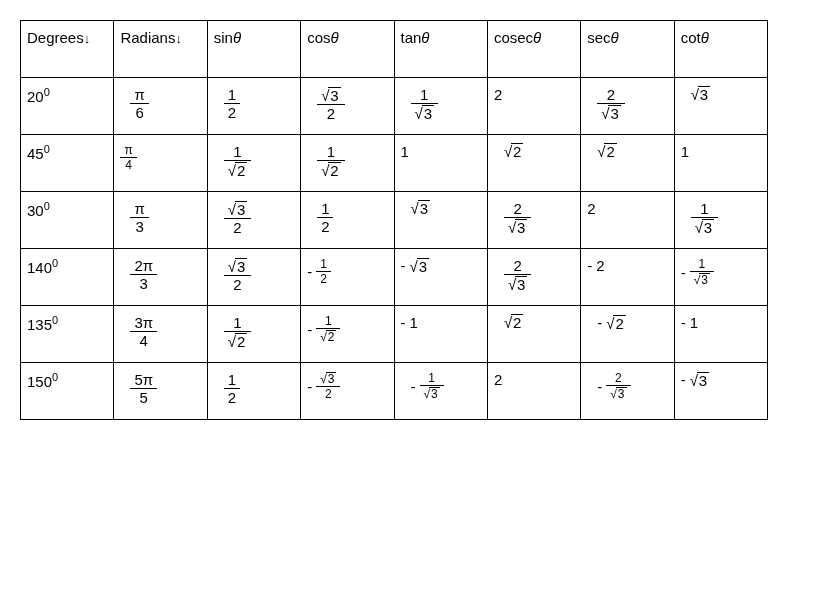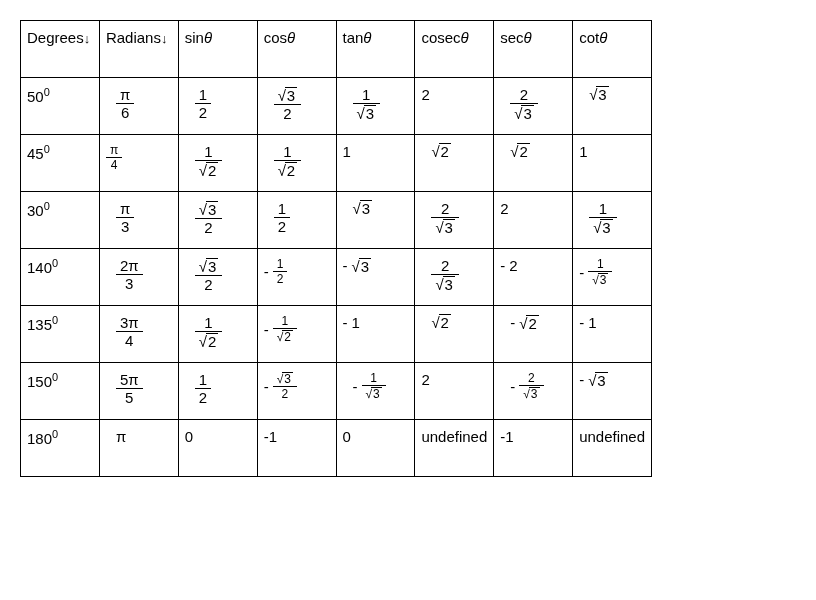--- a/index.html
+++ b/index.html
@@ -4,21 +4,21 @@
 <style>
   body {
     margin: 0;
     padding: 20px;
     font-family: Arial, sans-serif;
     font-size: 15px;
     color: #000;
   }
   table {
     border-collapse: collapse;
-    width: 632px;
+    width: 748px;
     table-layout: fixed;
   }
   th, td {
     border: 1px solid #000;
     text-align: left;
     vertical-align: top;
     padding: 8px 6px;
     height: 40px;
   }
   th {
@@ -85,21 +85,21 @@
       <th><span>tan</span><span class="theta">θ</span></th>
       <th><span>cosec</span><span class="theta">θ</span></th>
       <th><span>sec</span><span class="theta">θ</span></th>
       <th><span>cot</span><span class="theta">θ</span></th>
     </tr>
   </thead>
   <tbody>
 
 
     <tr>
-      <td><span>50</span><span class="sup0">0</span></td>
+      <td><span>20</span><span class="sup0">0</span></td>
       <td>
           <div class="center-wrap">
             <span class="frac">
               <span class="num">π</span>
               <span class="den">6</span>
             </span>
           </div>
         </td>
       <td class="math-cell">
           <div class="center-wrap">
@@ -424,29 +424,15 @@
         </td>
       <td class="math-cell"><span class="expr">
             <span class="minus">-</span>
             <span class="rad-wrap">
               <span class="rad-sign">√</span>
               <span class="rad-body">3</span>
             </span>
           </span></td>
     </tr>
 
-    <tr>
-      <td><span>180</span><span class="sup0">0</span></td>
-      <td>
-          <div class="center-wrap">
-            <span>π</span>
-          </div>
-        </td>
-      <td>0</td>
-      <td><span>-</span><span>1</span></td>
-      <td>0</td>
-      <td>undefined</td>
-      <td><span>-</span><span>1</span></td>
-      <td>undefined</td>
-    </tr>
 
   </tbody>
 </table>
 
 </body></html>

